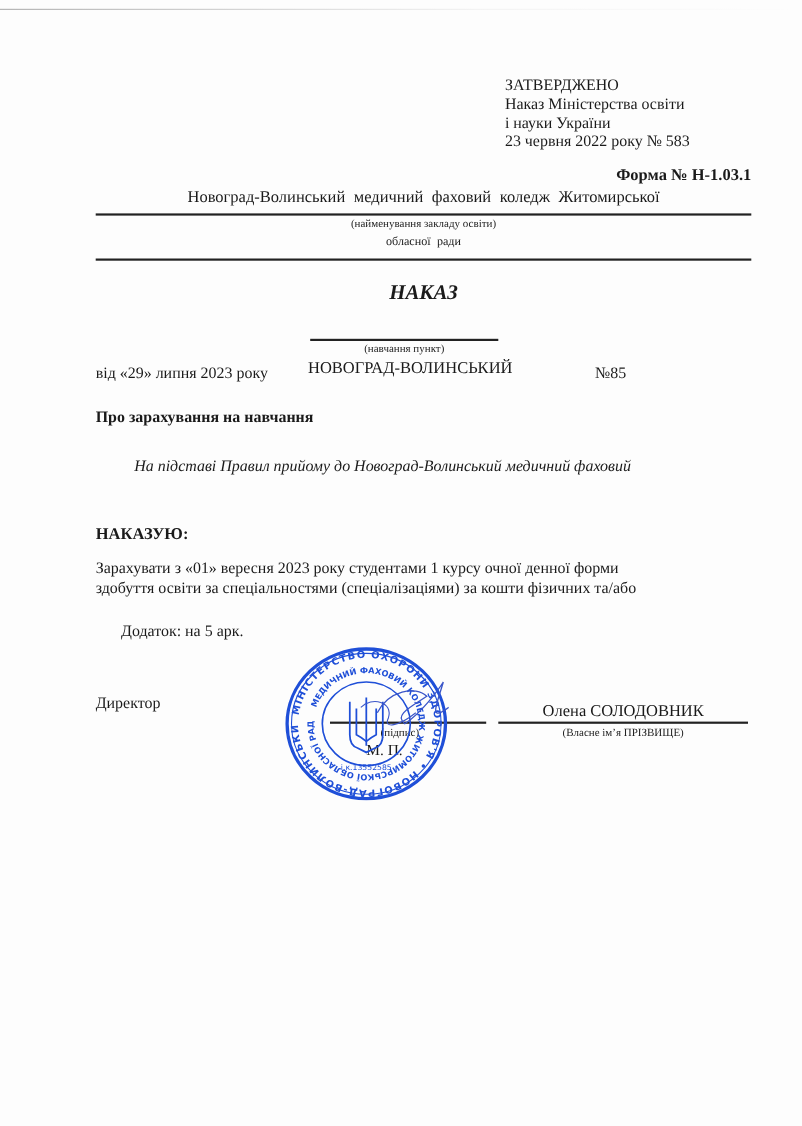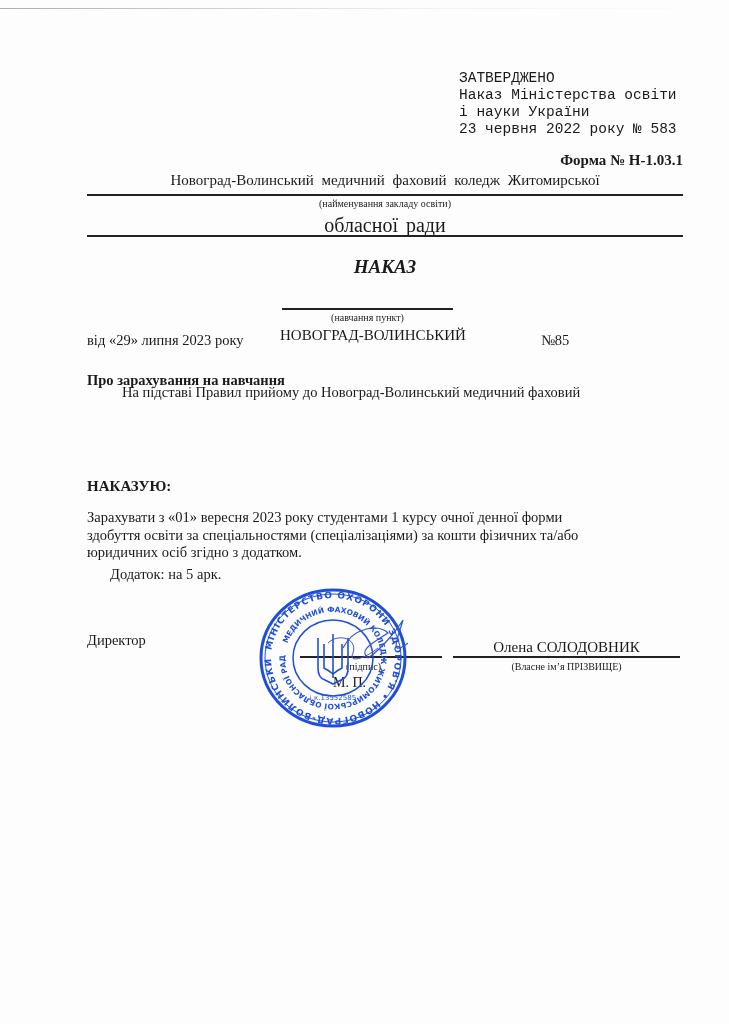--- a/index.html
+++ b/index.html
@@ -8,36 +8,36 @@
       background:#fdfdfd;
       font-family:"Liberation Serif", serif;
       color:#1a1a1a;
     }
     .scanline {
       position:absolute; left:0; top:8px; width:729px; height:1px;
       background:linear-gradient(90deg, rgba(120,120,120,0.6), rgba(200,200,200,0.2) 60%, rgba(230,230,230,0));
     }
     .abs { position:absolute; white-space:nowrap; }
     .approval { left:459px; top:70px; font-size:14.5px; line-height:17px; }
-    .approval div { white-space:nowrap;font-family:Liberation Mono, monospace; }
+    .approval div { white-space:nowrap; }
     .form-no { right:46px; top:152px; font-size:15px; font-weight:bold; }
     .rule { position:absolute; left:87px; width:596px; height:1.5px; background:#222; }
     .inst-name { left:87px; width:596px; top:172px; text-align:center; font-size:15px; word-spacing:4px; }
     .caption { font-size:10px; text-align:center; color:#222; }
     .inst-caption { left:87px; width:596px; top:198px; }
-    .inst-name2 { left:87px; width:596px; top:214px; text-align:center; font-size:20px; word-spacing:3px; }
+    .inst-name2 { left:87px; width:596px; top:214px; text-align:center; font-size:11px; word-spacing:3px; }
     .title { left:87px; width:596px; top:256px; text-align:center; font-size:19px; font-weight:bold;font-style:italic; }
     .city { left:280px; width:175px; top:287px; text-align:right; font-size:15px;margin-top:40px; }
     .city-rule { position:absolute; left:282px; width:171px; top:308px; height:1.5px; background:#222; }
     .city-caption { left:280px; width:175px; top:312px; }
     .date { left:87px; top:332px; font-size:14.5px; }
     .number { left:541px; top:332px; font-size:14.5px; }
     .subject { left:87px; top:372px; font-size:14.5px; font-weight:bold; }
     .para { position:absolute; left:87px; width:600px; font-size:14.5px; line-height:17.5px; }
-    .p1 { top:384px; }
+    .p1 { top:416px;font-style:italic; }
     .p1 .line { white-space:nowrap; }
     .p1 .indent { padding-left:35px; }
     .order-head { left:87px; top:478px; font-size:15px; font-weight:bold; }
     .p2 { top:509px; }
     .attachment { left:110px; top:566px; font-size:14.5px; }
     .director { left:87px; top:632px; font-size:14.5px; }
     .sig-rule { position:absolute; left:300px; width:142px; top:656px; height:1.5px; background:#222; }
     .sign-caption { left:346px; top:661px; font-size:10px; }
     .name-rule { position:absolute; left:453px; width:227px; top:656px; height:1.5px; background:#222; }
     .name { left:453px; width:227px; top:639px; text-align:center; font-size:15px; }
@@ -77,21 +77,20 @@
 
 <div class="para p1">
   <div class="line indent">На підставі Правил прийому до Новоград-Волинський медичний фаховий</div>
 </div>
 
 <div class="abs order-head">НАКАЗУЮ:</div>
 
 <div class="para p2">
   <div class="line" style="white-space:nowrap">Зарахувати з «01» вересня 2023 року студентами 1 курсу очної денної форми</div>
   <div class="line" style="white-space:nowrap">здобуття освіти за спеціальностями (спеціалізаціями) за кошти фізичних та/або</div>
-  <div class="line" style="white-space:nowrap">юридичних осіб згідно з додатком.</div>
 </div>
 
 <div class="abs attachment">Додаток: на 5 арк.</div>
 
 <div class="abs director">Директор</div>
 <div class="sig-rule"></div>
 <div class="abs sign-caption">(підпис)</div>
 <div class="abs name">Олена СОЛОДОВНИК</div>
 <div class="name-rule"></div>
 <div class="abs caption name-caption">(Власне ім’я ПРІЗВИЩЕ)</div>

